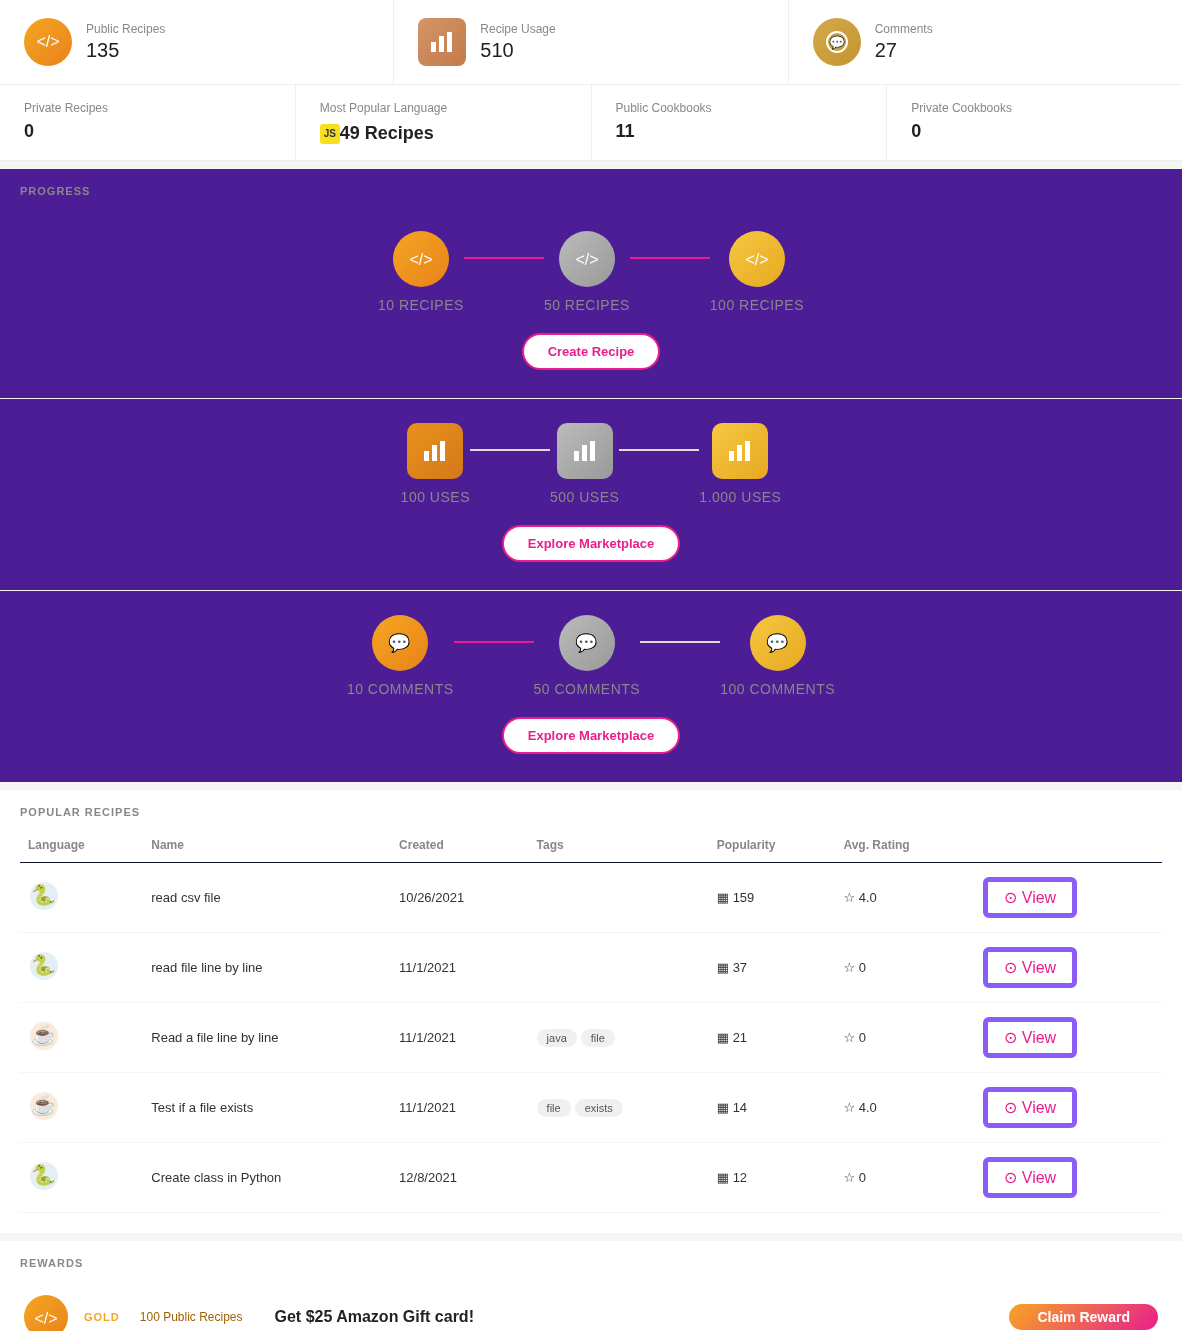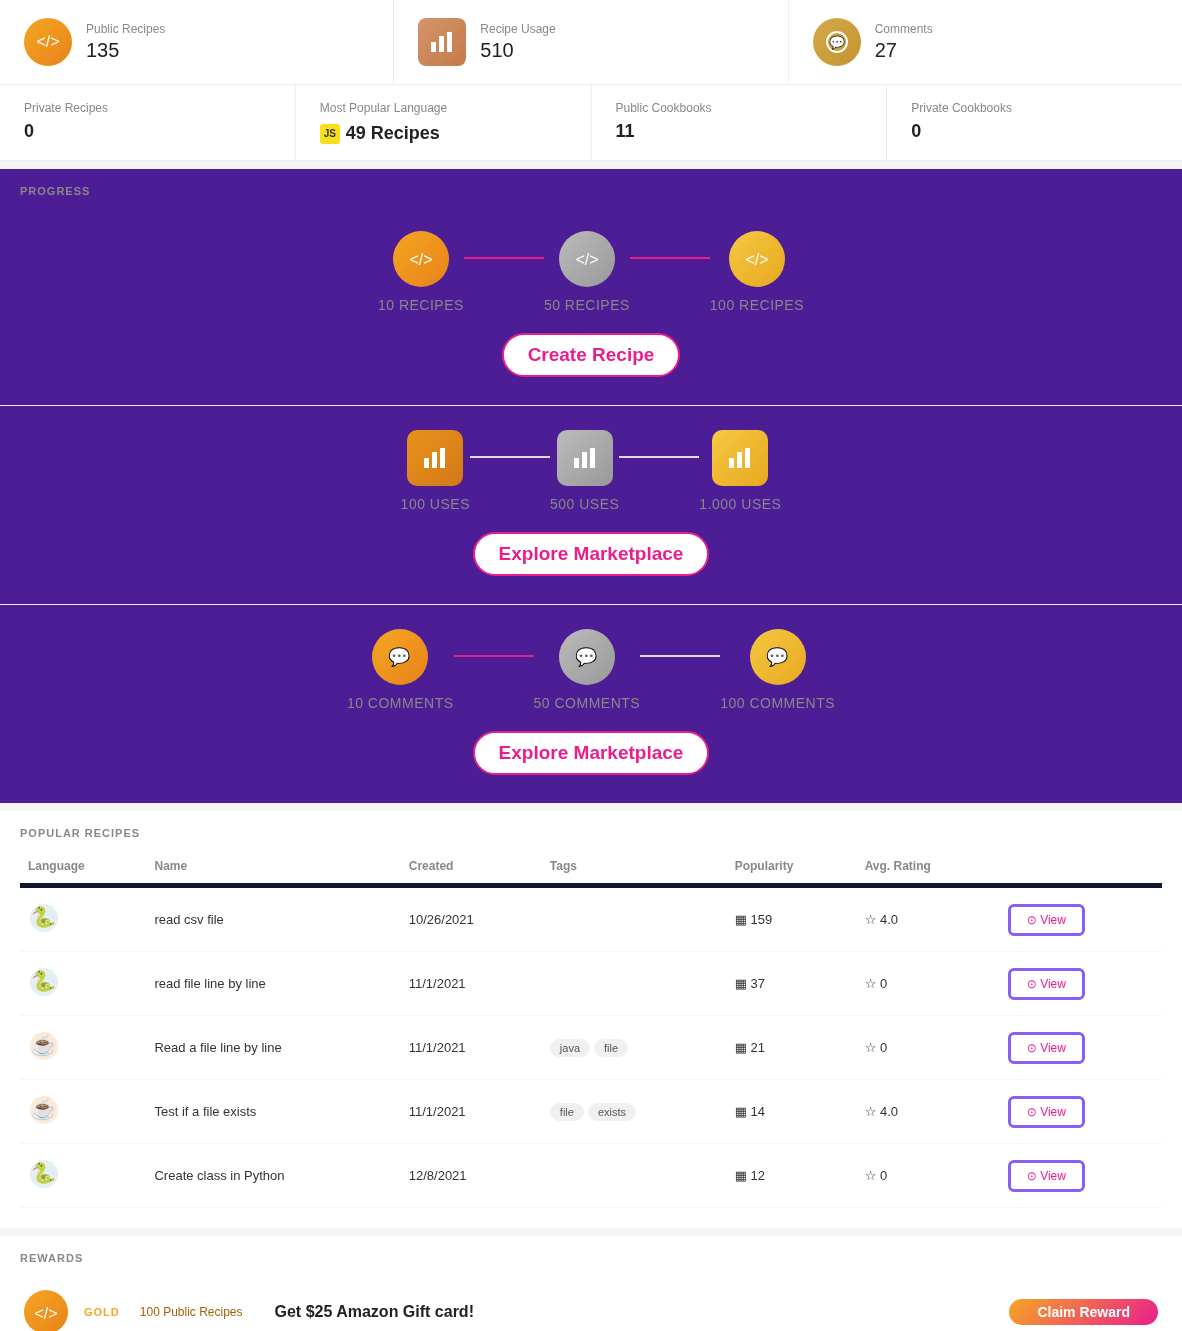--- a/index.html
+++ b/index.html
@@ -55,21 +55,20 @@
       flex: 1;
       padding: 16px 24px;
       border-right: 1px solid #eee;
     }
     .stat-small:last-child { border-right: none; }
     .stat-small .stat-label { font-size: 12px; color: #888; margin-bottom: 6px; }
     .stat-small .stat-value { font-size: 18px; font-weight: 700; color: #222; }
     .js-badge {
       display: inline-flex;
       align-items: center;
-      gap: 6px;
     }
     .js-logo {
       width: 20px; height: 20px;
       background: #f7df1e;
       border-radius: 3px;
       display: inline-flex;
       align-items: center;
       justify-content: center;
       font-size: 10px;
       font-weight: 900;
@@ -138,21 +137,21 @@
     .badge-circle.comment-gray { background: linear-gradient(135deg, #bbb, #999); }
     .badge-circle.comment-gold { background: linear-gradient(135deg, #f5c842, #e8a820); }
 
     .action-btn {
       border: 2px solid #e91e8c;
       color: #e91e8c;
       background: #fff;
       padding: 9px 24px;
       border-radius: 24px;
       cursor: pointer;
-      font-size: 19px;
+      font-size: 13px;
       font-weight: 600;
     }
 
     
     .popular-recipes {
       background: #fff;
       margin-top: 8px;
     }
     .recipes-table {
       width: 100%;
@@ -161,45 +160,45 @@
     }
     .table-wrapper {
       padding: 0 20px 20px;
     }
     .recipes-table th {
       text-align: left;
       font-size: 12px;
       font-weight: 600;
       color: #888;
       padding: 10px 8px;
-      border-bottom: 5px solid #0f172a;
+      border-bottom: 1px solid #0f172a;
     }
     .recipes-table td {
       padding: 14px 8px;
       border-bottom: 1px solid #f5f5f5;
       font-size: 13px;
       color: #333;
     }
     .tag-badge {
       display: inline-block;
       background: #f0f0f0;
       border-radius: 12px;
       padding: 3px 10px;
       font-size: 11px;
       color: #555;
       margin-right: 4px;
     }
     .view-btn {
-      border: 3px solid #8b5cf6;
+      border: 5px solid #8b5cf6;
       color: #e91e8c;
       background: #fff;
       padding: 6px 16px;
       border-radius: 6px;
       cursor: pointer;
-      font-size: 12px;
+      font-size: 16px;
       white-space: nowrap;
     }
     .popularity-cell { color: #666; }
     .rating-cell { color: #aaa; }
 
     
     .rewards-section {
       background: #fff;
       margin-top: 8px;
       padding-bottom: 20px;

